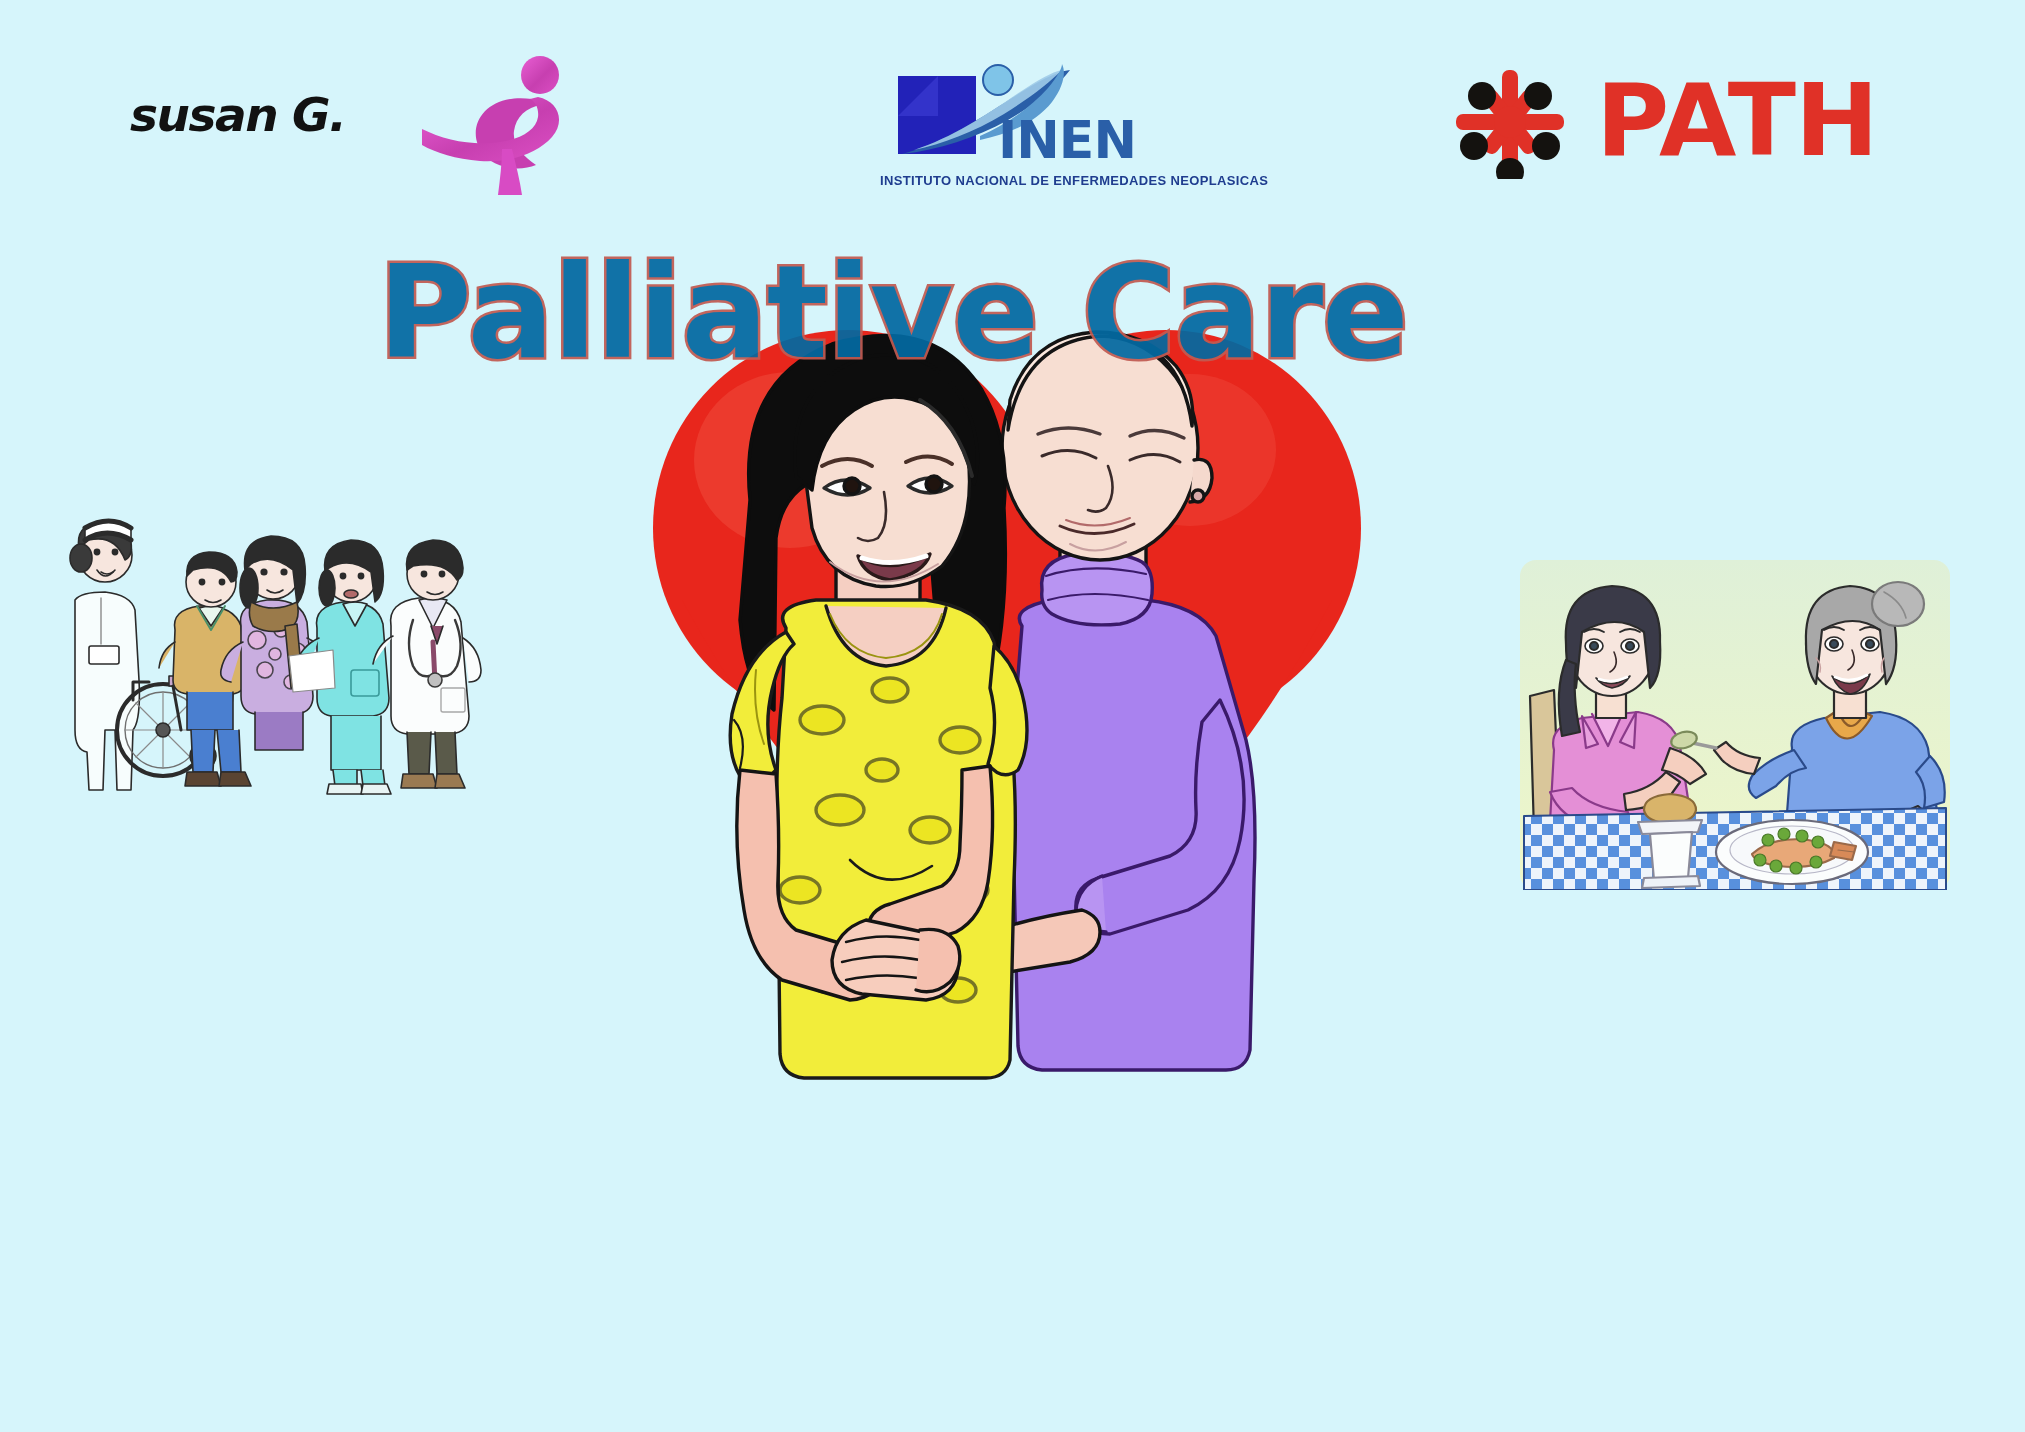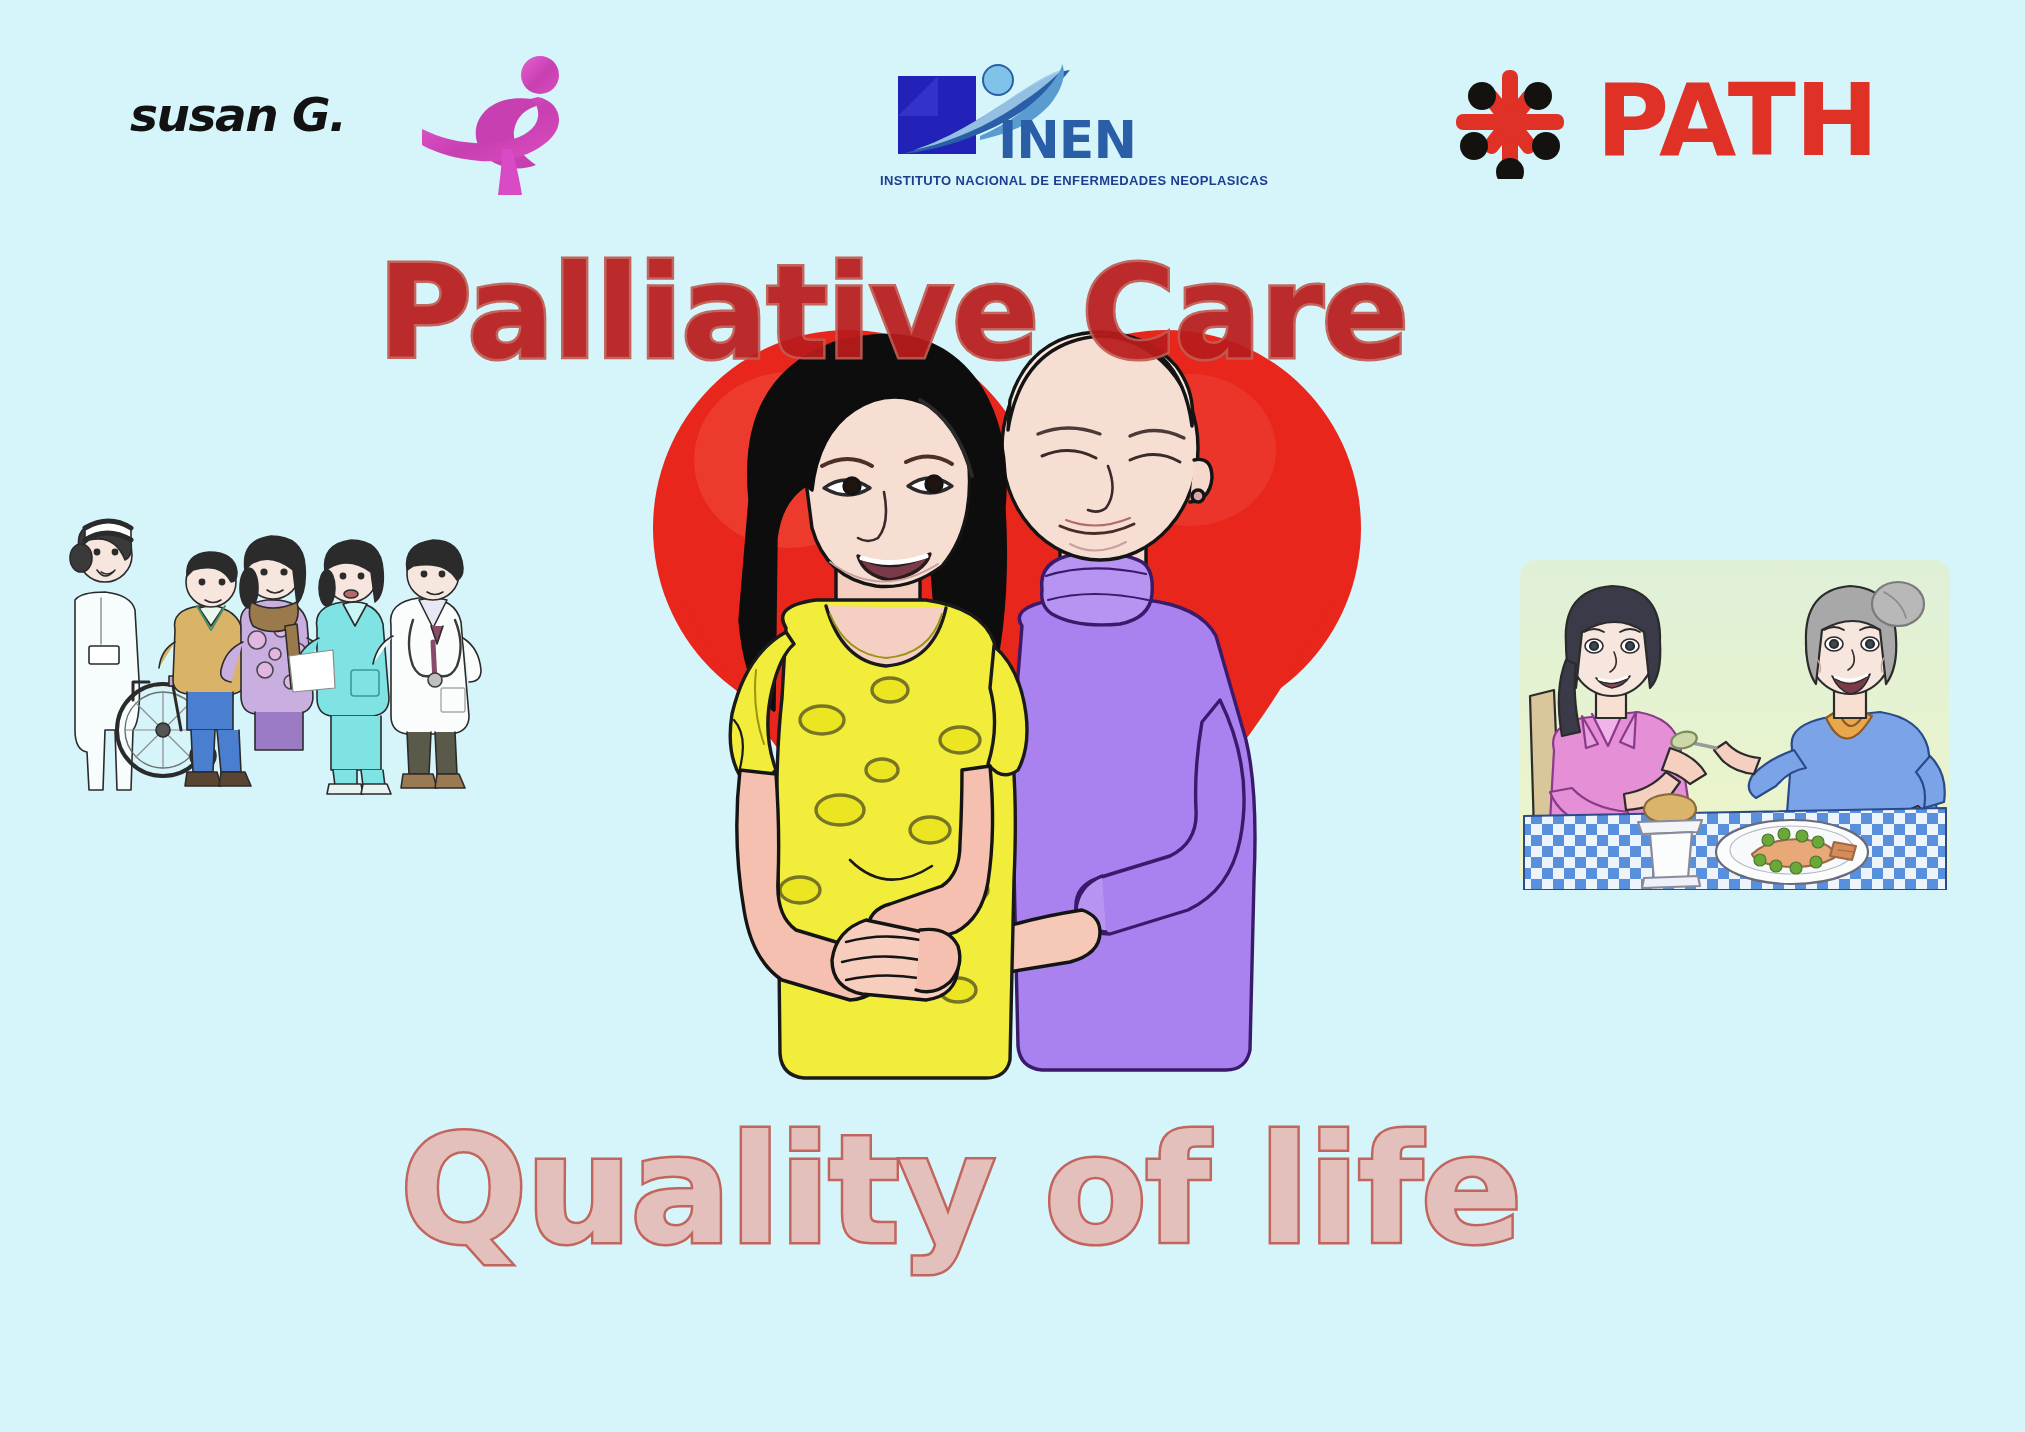--- a/index.html
+++ b/index.html
@@ -560,16 +560,15 @@
             <circle cx="256" cy="306" r="6"></circle>
           <circle cx="276" cy="308" r="6"></circle>
             <circle cx="296" cy="302" r="6"></circle>
         </g>
         <path d="M314 282 L336 286 L332 300 L310 296 Z" fill="#d88a58" stroke="#9a6a4a"></path>
         <path d="M318 290 L334 292" fill="none" stroke="#9a6a4a" stroke-width="1.2"></path>
       </g>
     </g>
   </svg>
 
-  <div class="poster-title" id="title-top" style="color: #b91c1c; -webkit-text-stroke: 5px rgb(193, 91, 82);">Palliative Care</div>
-  <div class="poster-title" id="title-bottom" style="color: rgb(229, 188, 184); -webkit-text-stroke: 5px rgb(193, 91, 82);">Quality of life</div>
+  <div class="poster-title" id="title-top" style="color: #0369a1; -webkit-text-stroke: 5px rgb(193, 91, 82);">Palliative Care</div>
 
 </div>
 
 </body></html>

